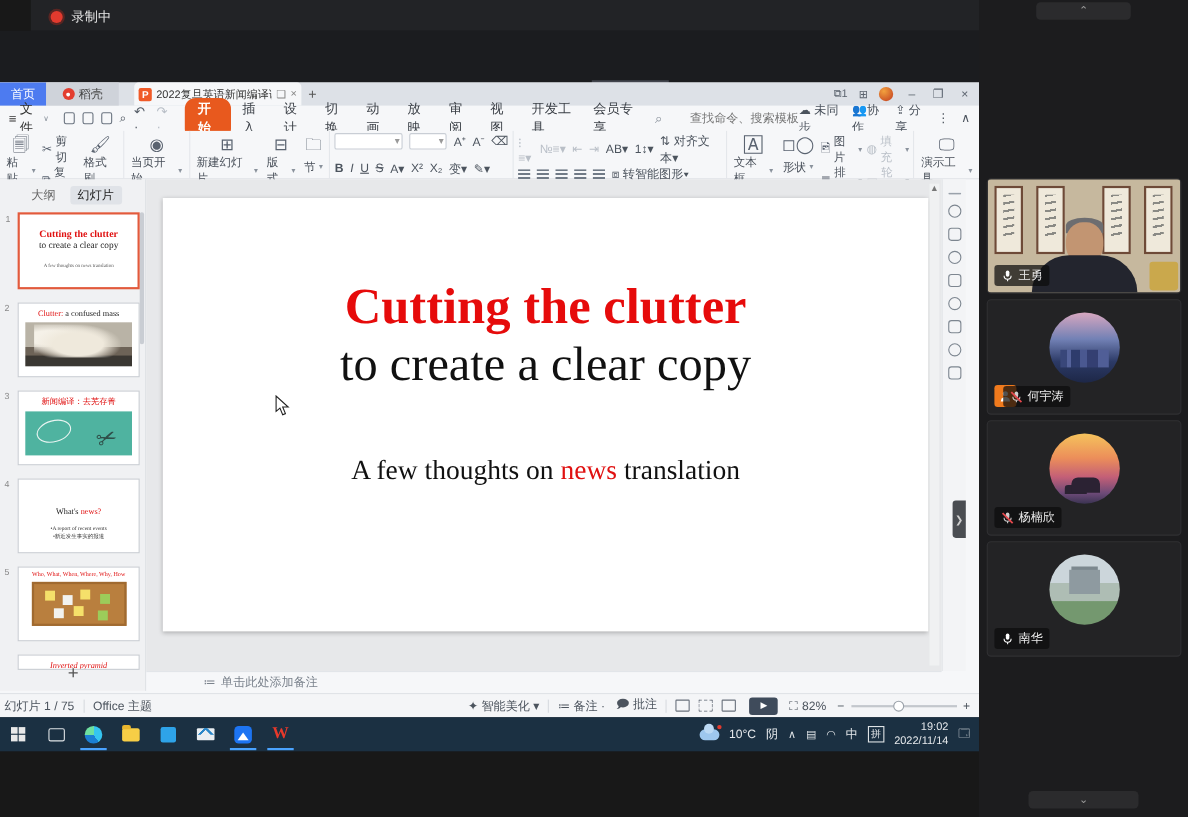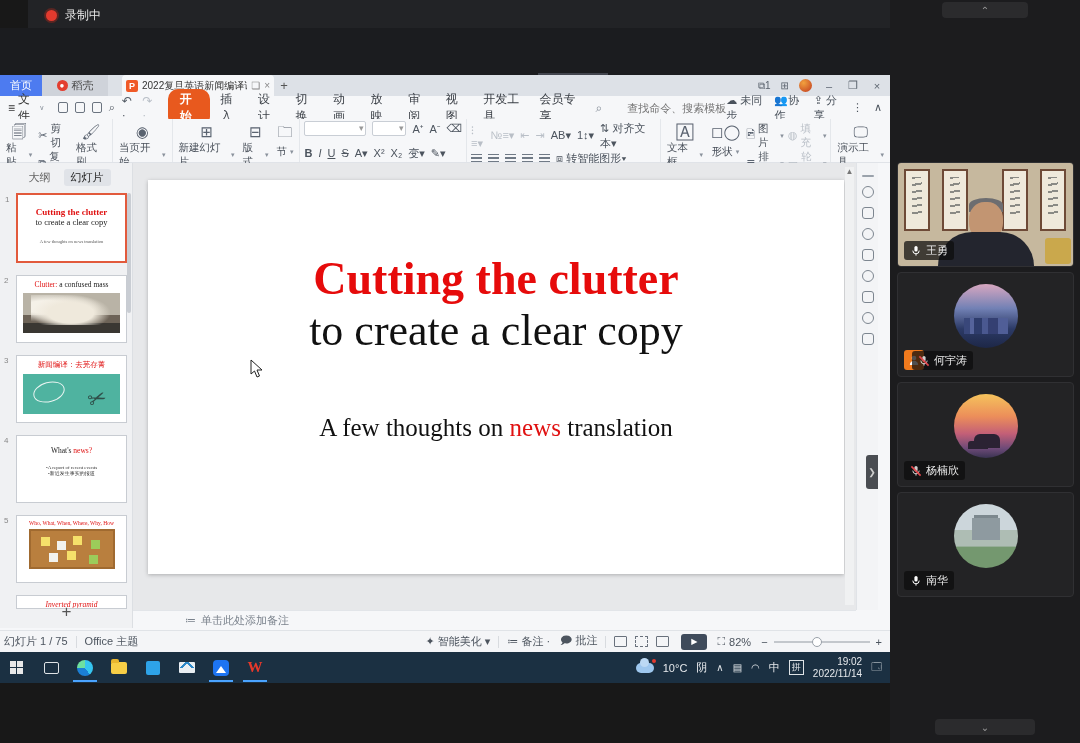--- a/index.html
+++ b/index.html
@@ -444,21 +444,21 @@
       <div class="thumb" style="top:192px; height:68px;">
         <span class="tnum">3</span>
         <div class="t-title red">新闻编译：去芜存菁</div>
         <div class="t3-img">
             <span class="sc">✂</span>
           </div>
       </div>
 
       <div class="thumb" style="top:272px; height:68px;">
         <span class="tnum">4</span>
-        <div class="t-title" style="margin-top:10px"><span>What's </span><span class="red">news?</span></div>
+        <div class="t-title" style="margin-top:24px"><span>What's </span><span class="red">news?</span></div>
         <div class="t4-b" style="margin-top:10px">•A report of recent events</div>
         <div class="t4-b">•新近发生事实的报道</div>
       </div>
 
       <div class="thumb" style="top:352px; height:68px;">
         <span class="tnum">5</span>
         <div class="t-title red" style="font-size:5.5px">Who, What, When, Where, Why, How</div>
         <div class="t5-img">
           <span class="note" style="left:10px;top:6px;background:#f5e06a"></span>
           <span class="note" style="left:26px;top:10px;background:#f2f2ee"></span>

